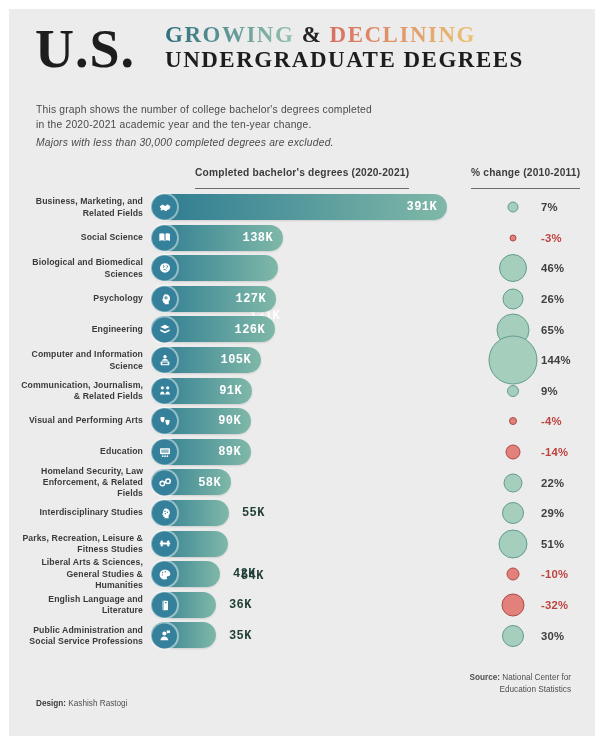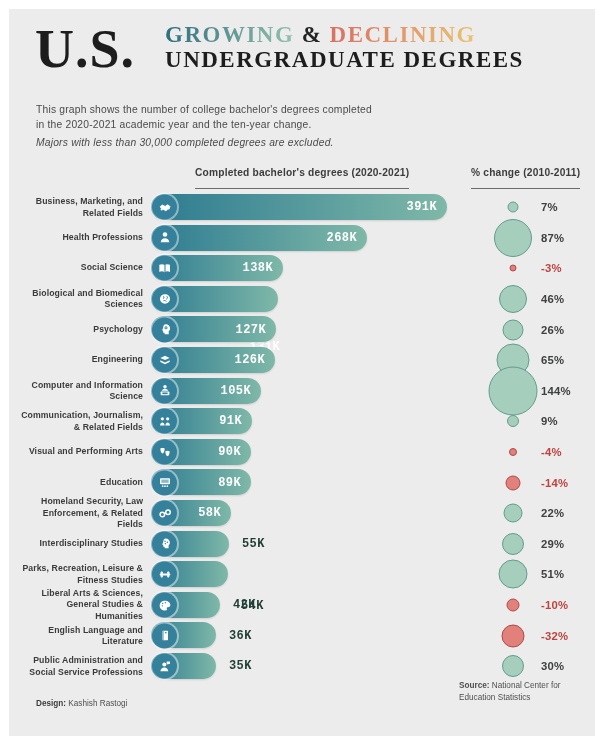--- a/index.html
+++ b/index.html
@@ -87,21 +87,21 @@
   .bubble.neg{background:#e2807c;border:1.6px solid #ad4a49;}
   .pct{
     position:absolute;left:532px;top:50%;transform:translateY(-50%);
     font-size:11.3px;font-weight:700;letter-spacing:.2px;color:#3f4040;
   }
   .pct.neg{color:#bd4340;}
   
   .footer{position:absolute;left:27px;right:24px;bottom:24px;font-size:8.2px;color:#4f4f4f;}
   .credit{position:absolute;left:0;bottom:4px;}
   .credit b{color:#3c3c3c;}
-  .source{position:absolute;right:0;bottom:8px;width:112px;text-align:left;line-height:1.45;}
+  .source{position:absolute;right:0;bottom:16px;width:112px;text-align:right;line-height:1.45;}
 </style>
 </head>
 <body>
 
 <div class="panel">
 
   <div class="titleblock">
     <div class="kicker">U.S.</div>
     <div class="titlelines">
       <div class="titleline"><span class="grad-growing">GROWING</span> <span class="amp">&amp;</span> <span class="grad-declining">DECLINING</span></div>
@@ -131,35 +131,20 @@
               <circle cx="7" cy="15" r="1.6"></circle>
               <circle cx="17.5" cy="13.5" r="1.6"></circle>
             </svg>
           </div>
       <div class="bar-value inside" style="left: 286px; transform: translate(-100%, -50%);">391K</div>
     </div>
     <div class="bubble pos" style="width: 11px; height: 11px;"></div>
     <div class="pct">7%</div>
   </div>
 
-  <div class="row">
-    <div class="row-label">Health Professions</div>
-    <div class="bar-wrap">
-      <div class="bar" style="width: 216px;"></div>
-      <div class="bar-icon">
-            <svg viewBox="0 0 24 24" fill="#ffffff">
-              <circle cx="12" cy="7.5" r="3.4"></circle>
-              <path d="M5.5 19c.6-4 3.2-6 6.5-6s5.9 2 6.5 6z"></path>
-            </svg>
-          </div>
-      <div class="bar-value inside" style="left: 206px; transform: translate(-100%, -50%);">268K</div>
-    </div>
-    <div class="bubble pos" style="width: 38px; height: 38px;"></div>
-    <div class="pct">87%</div>
-  </div>
 
   <div class="row">
     <div class="row-label">Social Science</div>
     <div class="bar-wrap">
       <div class="bar" style="width: 132px;"></div>
       <div class="bar-icon">
             <svg viewBox="0 0 24 24" fill="#ffffff">
               <path d="M3.5 6.5c2.8-1.4 5.6-1.4 8 .3 2.4-1.7 5.2-1.7 8-.3v10.6c-2.8-1.2-5.6-1.2-8 .4-2.4-1.6-5.2-1.6-8-.4z"></path>
               <rect x="11.2" y="6.4" width="1.6" height="11" fill="#35809b"></rect>
             </svg>

